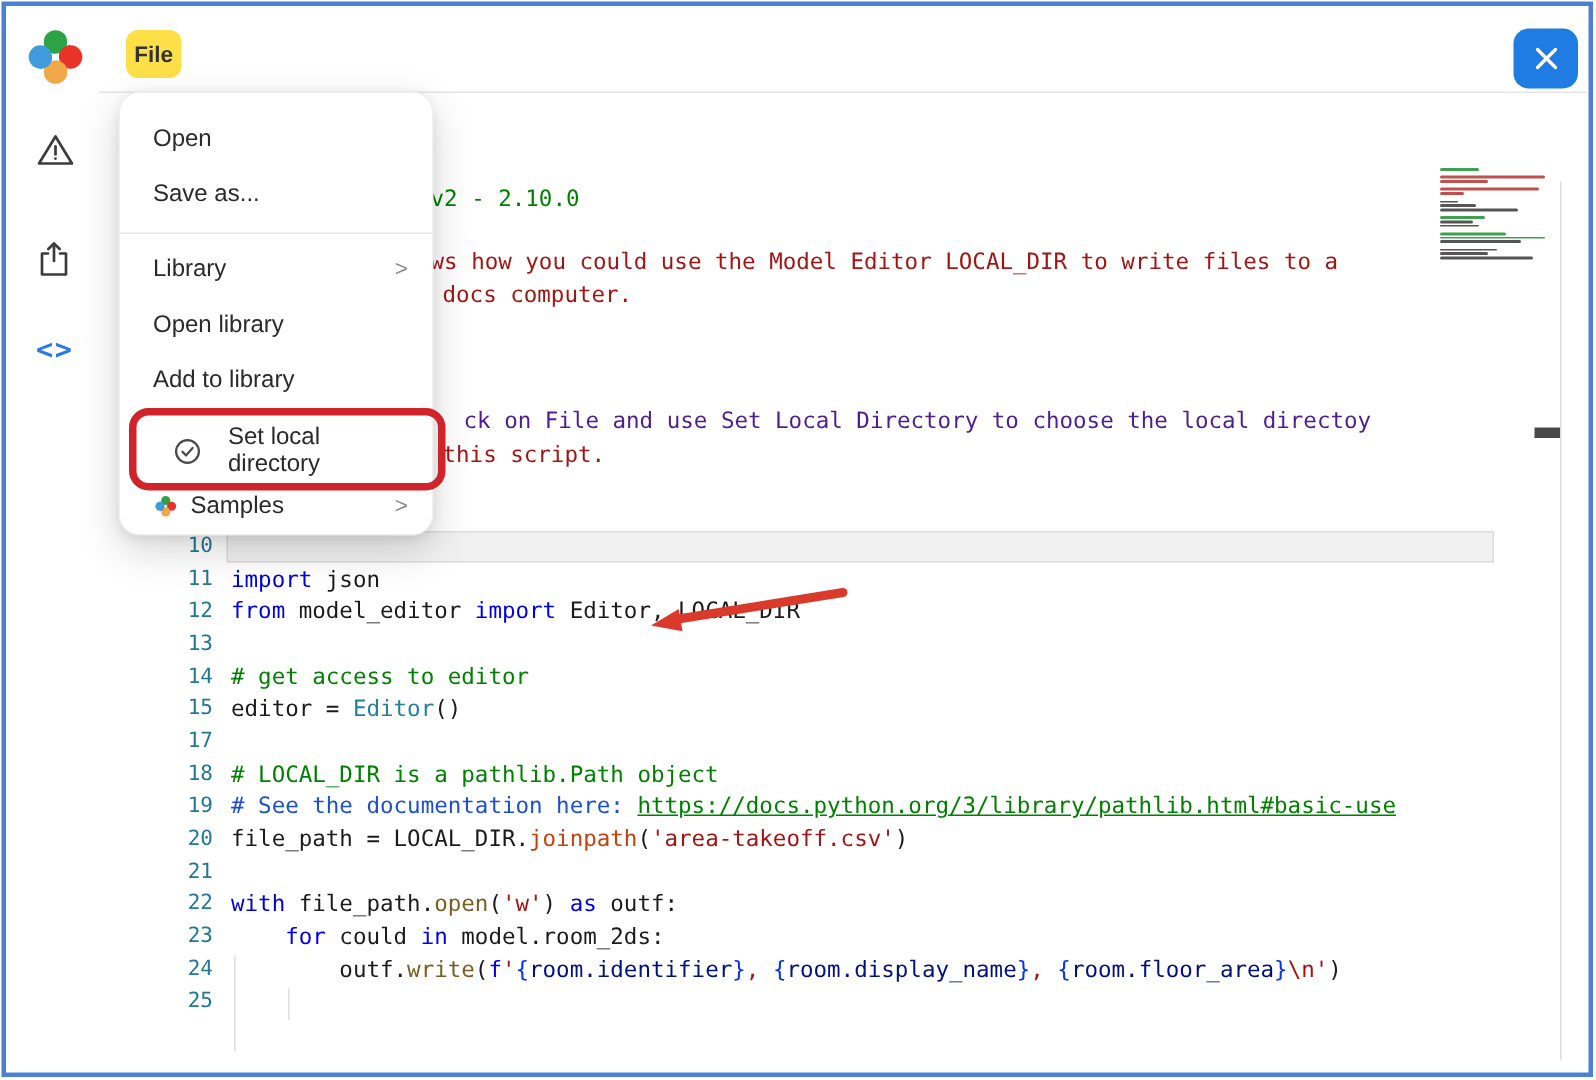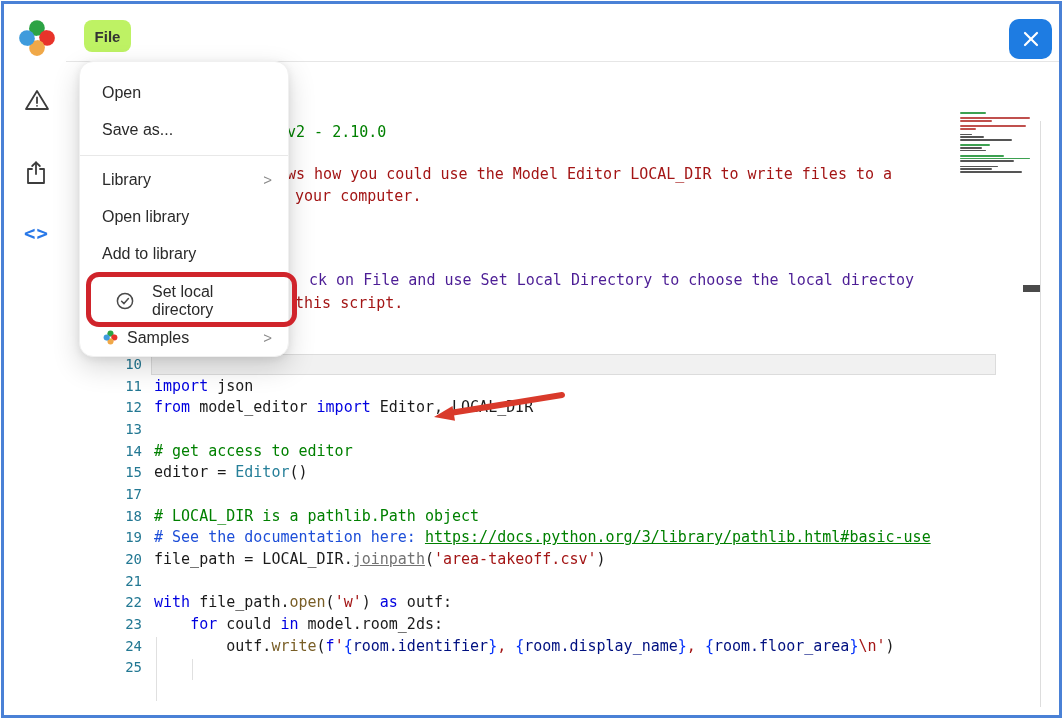--- a/index.html
+++ b/index.html
@@ -10,22 +10,22 @@
 
   
   .logo { position:absolute; left:11px; top:12px; width:44px; height:44px; }
   .side-icon { position:absolute; left:20px; cursor:pointer; }
   #icon-warning { top:84px; }
   #icon-export  { top:156px; }
   #icon-code { top:218px; font-family:"DejaVu Sans Mono", monospace;
                font-size:19px; font-weight:bold; color:#2878e8; letter-spacing:1px; }
 
   
-  #file-button { position:absolute; left:80px; top:16px; width:47px; height:32px;
-                 background:#bef264; border:none; border-radius:8px; font-size:15px;
+  #file-button { position:absolute; left:80px; top:16px; width:37px; height:32px;
+                 background:#fde047; border:none; border-radius:8px; font-size:15px;
                  color:#333; font-weight:600; cursor:pointer;
                  font-family:"Liberation Sans", sans-serif; }
   #topbar-divider { position:absolute; left:62px; top:57px; right:0; height:1px;
                     background:#e6e6e6; z-index:1; }
   #close-button { position:absolute; left:1005px; top:15px; width:43px; height:40px;
                   background:#1e7ce2; border:none; border-radius:10px; cursor:pointer;
                   display:flex; align-items:center; justify-content:center; z-index:5; }
   .frag { position:absolute; font-family:"DejaVu Sans Mono", monospace; font-size:15px;
           white-space:pre; }
   #line10-highlight { position:absolute; left:147px; top:350px; width:845px; height:21px;
@@ -155,21 +155,21 @@
         <div class="code-row">
           <span class="gutter">18</span>
           <span class="codetext"><span style="color: rgb(0, 128, 0);"># LOCAL_DIR is a pathlib.Path object</span></span>
         </div>
         <div class="code-row">
           <span class="gutter">19</span>
           <span class="codetext"><span style="color: #1d4ed8;"># See the documentation here: </span><span class="u-link" style="color: rgb(0, 128, 0);">https://docs.python.org/3/library/pathlib.html#basic-use</span></span>
         </div>
         <div class="code-row">
           <span class="gutter">20</span>
-          <span class="codetext"><span style="color: rgb(27, 27, 27);">file_path = LOCAL_DIR.</span><span style="color: #737373; text-decoration: underline;">joinpath</span><span style="color: rgb(27, 27, 27);">(</span><span style="color: rgb(163, 21, 21);">'area-takeoff.csv'</span><span style="color: rgb(27, 27, 27);">)</span></span>
+          <span class="codetext"><span style="color: rgb(27, 27, 27);">file_path = LOCAL_DIR.</span><span style="color: #c2410c;">joinpath</span><span style="color: rgb(27, 27, 27);">(</span><span style="color: rgb(163, 21, 21);">'area-takeoff.csv'</span><span style="color: rgb(27, 27, 27);">)</span></span>
         </div>
         <div class="code-row">
           <span class="gutter">21</span>
           <span class="codetext"></span>
         </div>
         <div class="code-row">
           <span class="gutter">22</span>
           <span class="codetext"><span style="color: rgb(0, 0, 224);">with</span><span style="color: rgb(27, 27, 27);"> file_path.</span><span style="color: rgb(121, 94, 38);">open</span><span style="color: rgb(27, 27, 27);">(</span><span style="color: rgb(163, 21, 21);">'w'</span><span style="color: rgb(27, 27, 27);">)</span><span style="color: rgb(0, 0, 224);"> as</span><span style="color: rgb(27, 27, 27);"> outf:</span></span>
         </div>
         <div class="code-row">
@@ -182,21 +182,21 @@
         </div>
         <div class="code-row">
           <span class="gutter">25</span>
           <span class="codetext"></span>
         </div>
       </div>
     <div class="indent-guide" id="guide-1"></div>
     <div class="indent-guide" id="guide-2"></div>
   <span class="frag" style="left: 283px; top: 119px; color: rgb(0, 128, 0);">v2 - 2.10.0</span>
       <span class="frag" style="left: 283px; top: 161px; color: rgb(163, 21, 21);">ws how you could use the Model Editor LOCAL_DIR to write files to a</span>
-      <span class="frag" style="left: 291px; top: 183px; color: rgb(163, 21, 21);">your computer.</span>
+      <span class="frag" style="left: 291px; top: 183px; color: rgb(163, 21, 21);">docs computer.</span>
       <span class="frag" style="left: 305px; top: 267px; color: #4c1d95;">ck on File and use Set Local Directory to choose the local directoy</span>
       <span class="frag" style="left: 291px; top: 290px; color: rgb(163, 21, 21);">this script.</span>
     </div>
 
   <div id="minimap">
       <div class="mini-row" style="width: 26px; background: rgb(61, 161, 81);"></div>
       <div class="mini-row" style="width: 0px;"></div>
       <div class="mini-row" style="width: 70px; background: rgb(192, 80, 77);"></div>
       <div class="mini-row" style="width: 32px; background: rgb(192, 80, 77);"></div>
       <div class="mini-row" style="width: 0px;"></div>

